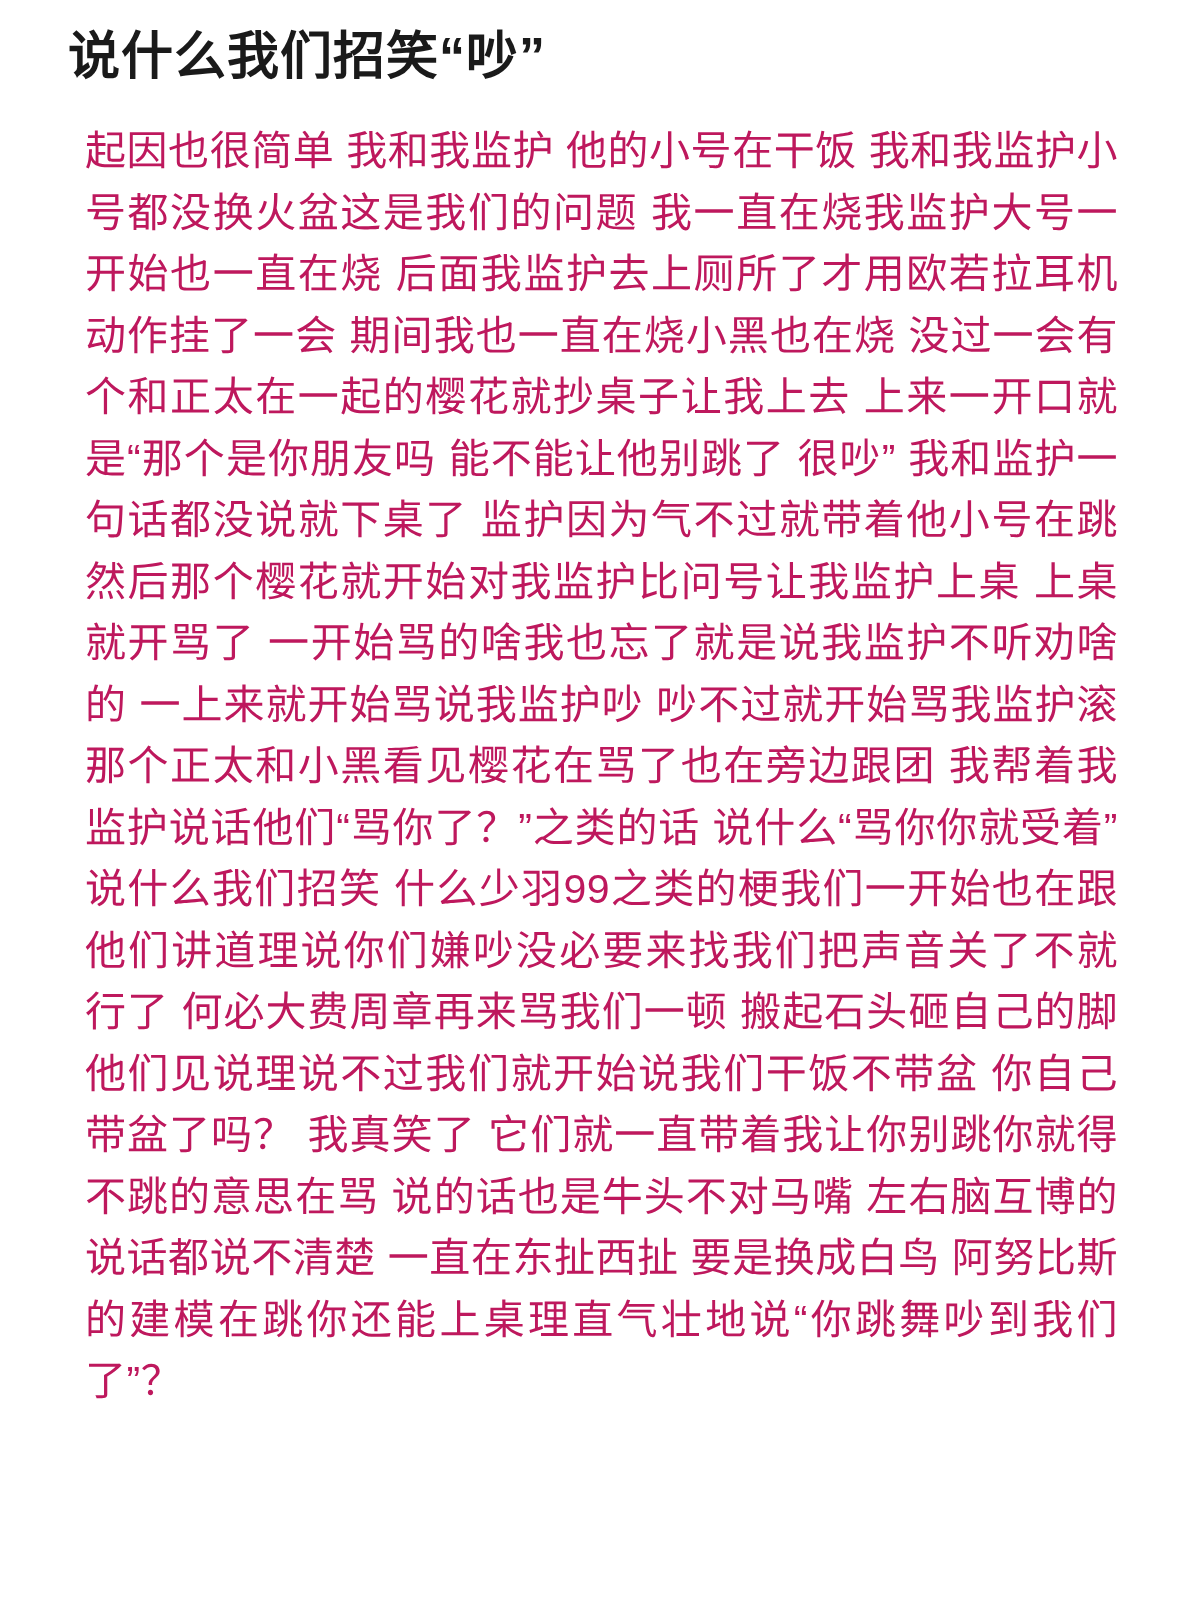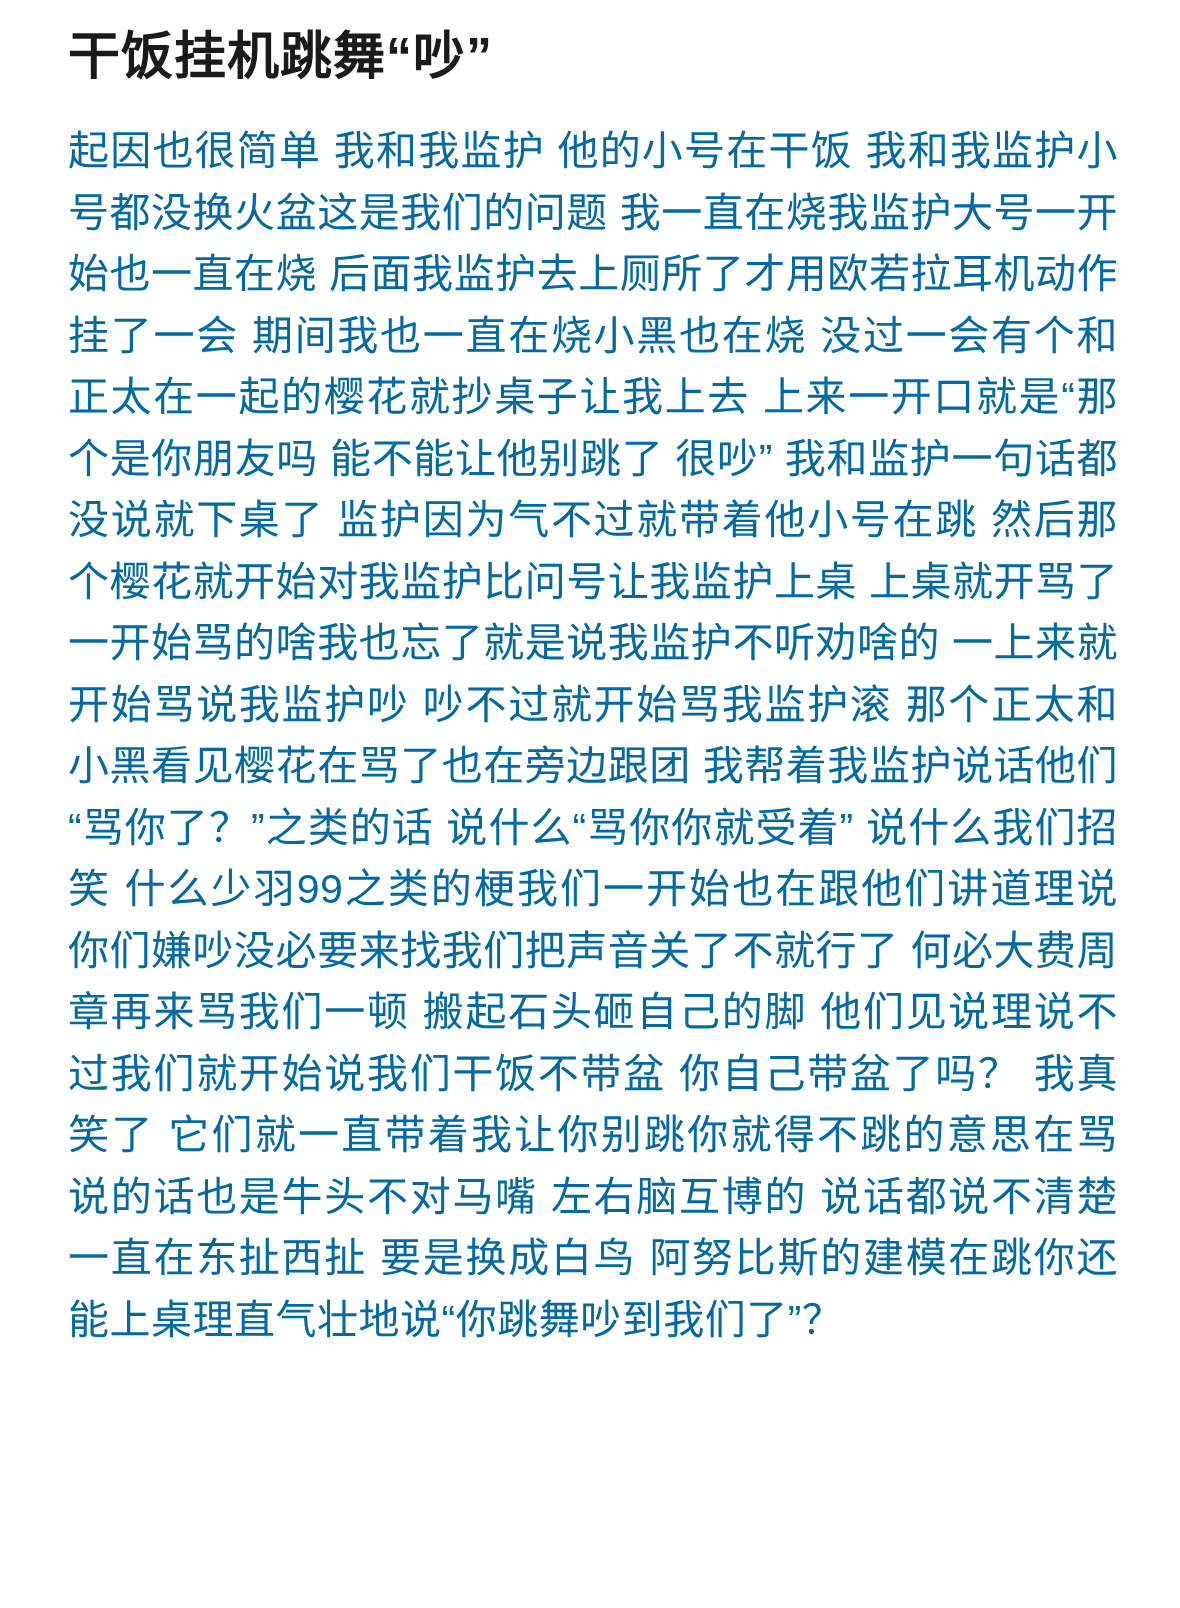--- a/index.html
+++ b/index.html
@@ -28,27 +28,28 @@
     font-weight: 700;
     letter-spacing: 1px;
     color: #1a1a1a;
     margin: 0 0 34px 0;
     white-space: pre-wrap;
   }
   .doc-body {
     font-size: 41px;
     line-height: 1.50;
     font-weight: 400;
-    color: #0369a1;
+    color: #be185d;
     letter-spacing: 0.5px;
     text-align: justify;
     text-justify: inter-character;
     white-space: pre-wrap;
     word-break: break-all;
+    margin-left: 17px;
   }
 </style>
 </head>
 <body>
 
 <div class="page">
-  <h1 class="doc-title">干饭挂机跳舞“吵”</h1>
+  <h1 class="doc-title">说什么我们招笑“吵”</h1>
   <div class="doc-body">起因也很简单 我和我监护 他的小号在干饭 我和我监护小号都没换火盆这是我们的问题 我一直在烧我监护大号一开始也一直在烧 后面我监护去上厕所了才用欧若拉耳机动作挂了一会 期间我也一直在烧小黑也在烧 没过一会有个和正太在一起的樱花就抄桌子让我上去 上来一开口就是“那个是你朋友吗 能不能让他别跳了 很吵” 我和监护一句话都没说就下桌了 监护因为气不过就带着他小号在跳 然后那个樱花就开始对我监护比问号让我监护上桌 上桌就开骂了 一开始骂的啥我也忘了就是说我监护不听劝啥的 一上来就开始骂说我监护吵 吵不过就开始骂我监护滚 那个正太和小黑看见樱花在骂了也在旁边跟团 我帮着我监护说话他们“骂你了？”之类的话 说什么“骂你你就受着” 说什么我们招笑 什么少羽99之类的梗我们一开始也在跟他们讲道理说你们嫌吵没必要来找我们把声音关了不就行了 何必大费周章再来骂我们一顿 搬起石头砸自己的脚 他们见说理说不过我们就开始说我们干饭不带盆 你自己带盆了吗？ 我真笑了 它们就一直带着我让你别跳你就得不跳的意思在骂 说的话也是牛头不对马嘴 左右脑互博的 说话都说不清楚 一直在东扯西扯 要是换成白鸟 阿努比斯的建模在跳你还能上桌理直气壮地说“你跳舞吵到我们了”？</div>
 </div>
 
 </body></html>

